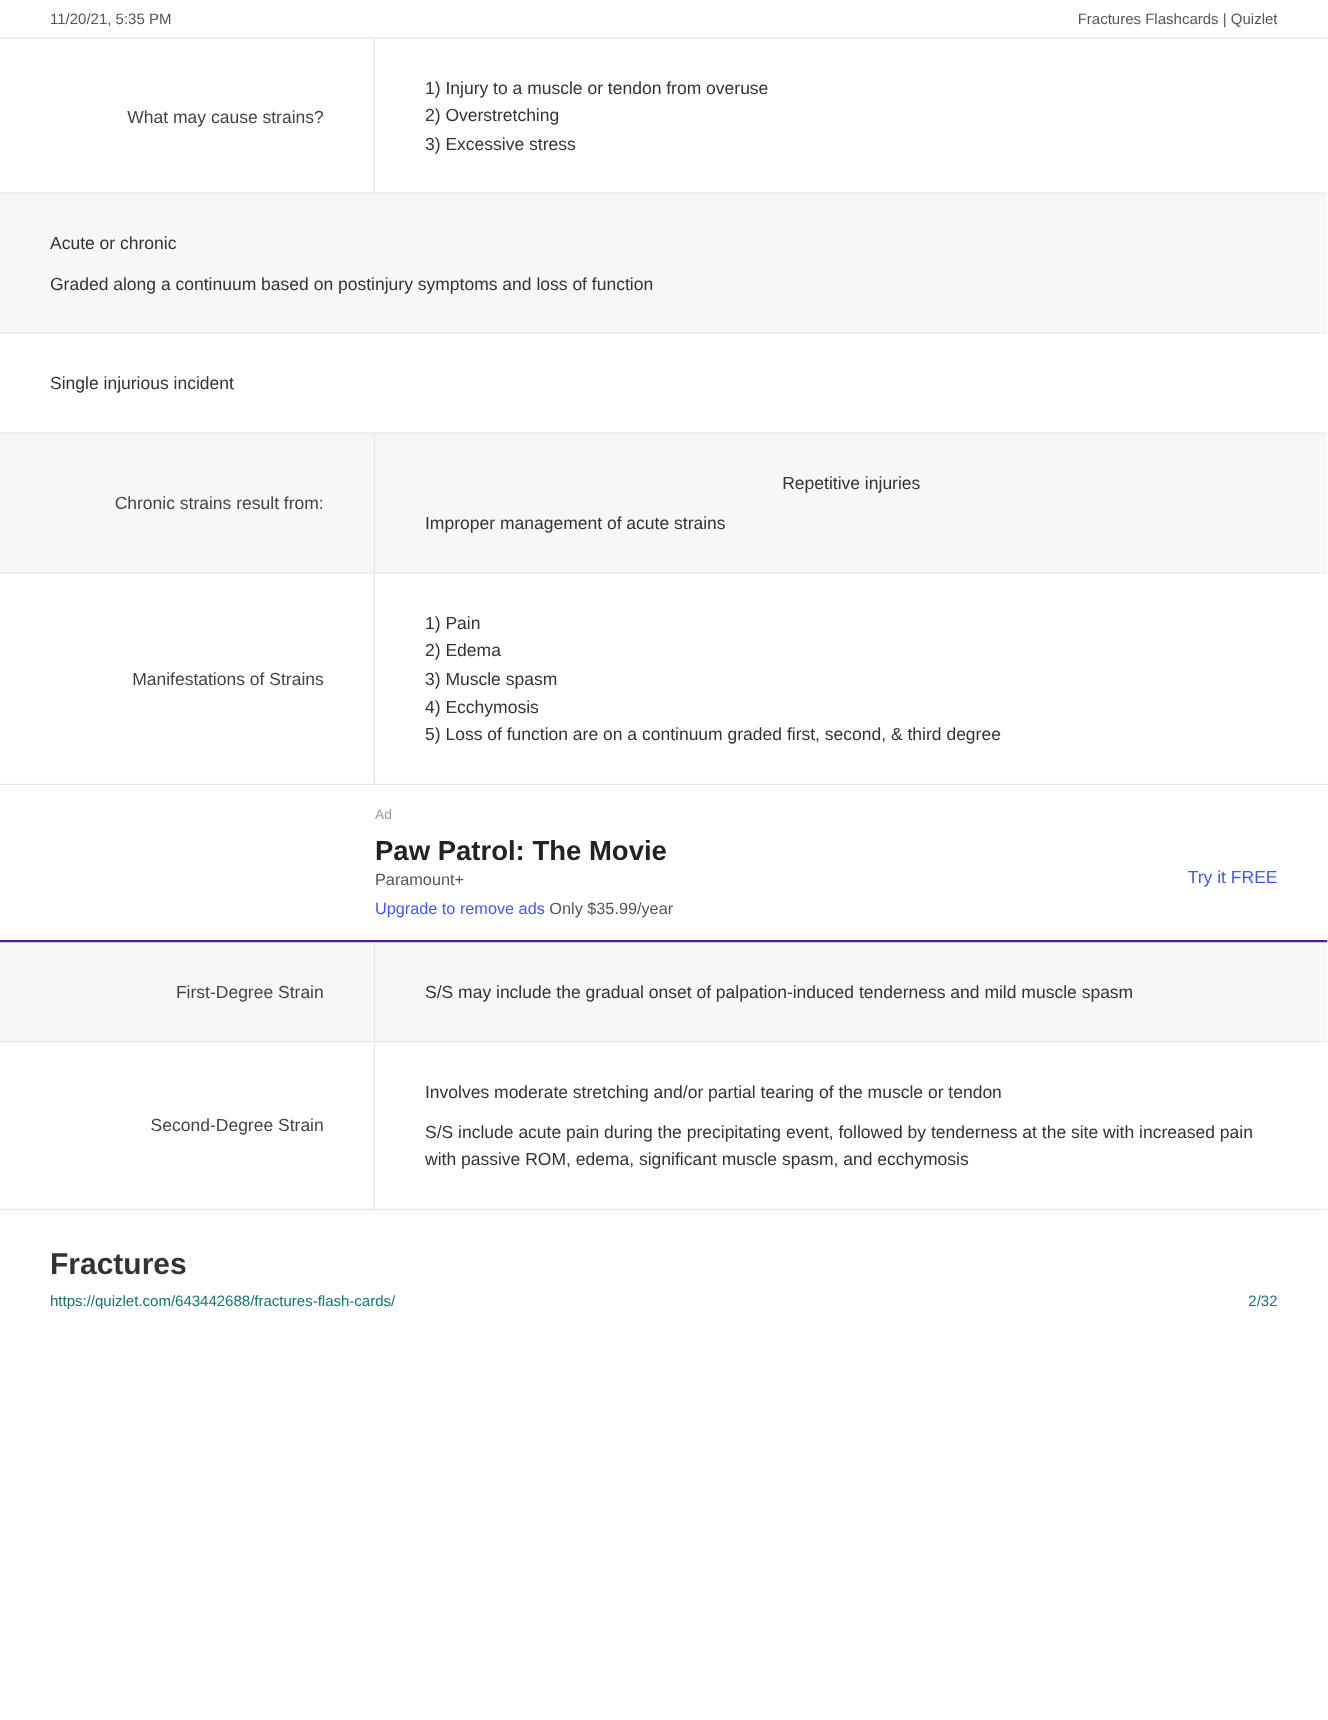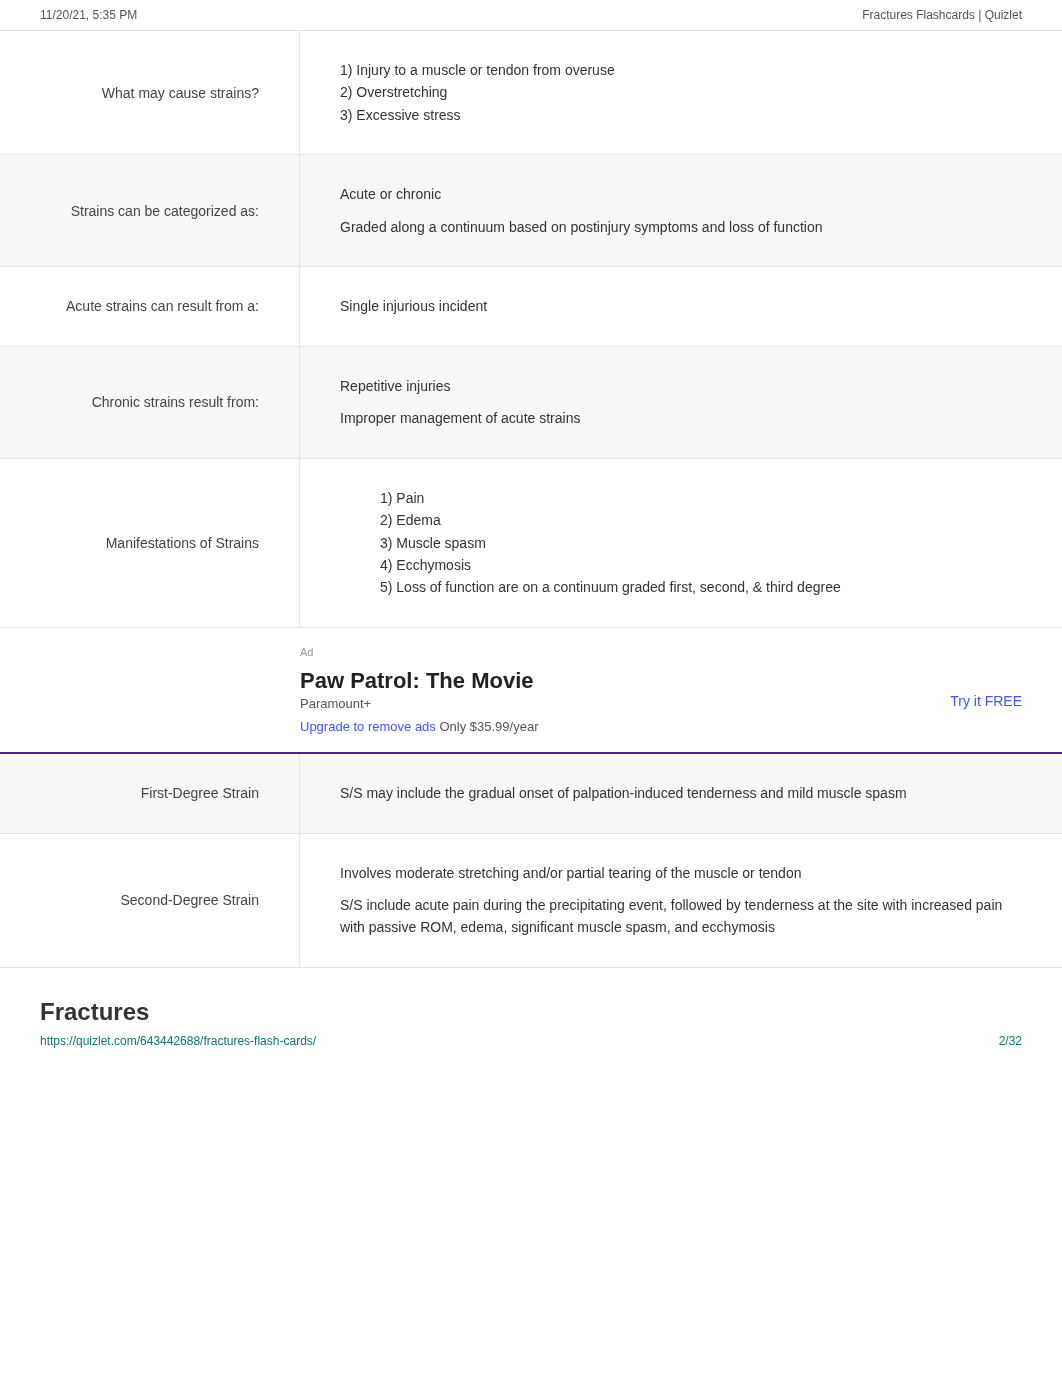--- a/index.html
+++ b/index.html
@@ -157,43 +157,41 @@
 <div id="cards-before-ad">
     <div class="flashcard-row">
       <div class="card-question">What may cause strains?</div>
       <div class="card-answer">
         <p style="white-space: pre-line;">1) Injury to a muscle or tendon from overuse
 2) Overstretching
 3) Excessive stress</p>
       </div>
     </div>
     <div class="flashcard-row alt-bg">
-      <div class="card-question">Strains can be categorized as:</div>
       <div class="card-answer">
         <p style="white-space: pre-line;">Acute or chronic</p>
         <p style="white-space: pre-line;">Graded along a continuum based on postinjury symptoms and loss of function</p>
       </div>
     </div>
     <div class="flashcard-row">
-      <div class="card-question">Acute strains can result from a:</div>
       <div class="card-answer">
         <p style="white-space: pre-line;">Single injurious incident</p>
       </div>
     </div>
     <div class="flashcard-row alt-bg">
       <div class="card-question">Chronic strains result from:</div>
       <div class="card-answer">
-        <p style="white-space: pre-line;">Repetitive injuries</p>
+        <p style="white-space: pre-line; text-align: center;">Repetitive injuries</p>
         <p style="white-space: pre-line;">Improper management of acute strains</p>
       </div>
     </div>
     <div class="flashcard-row">
       <div class="card-question">Manifestations of Strains</div>
       <div class="card-answer">
-        <p style="white-space: pre-line; margin-left: 40px;">1) Pain
+        <p style="white-space: pre-line;">1) Pain
 2) Edema
 3) Muscle spasm
 4) Ecchymosis
 5) Loss of function are on a continuum graded first, second, &amp; third degree</p>
       </div>
     </div>
   </div>
 
 <div class="ad-section">
   <div class="ad-label">Ad</div>

